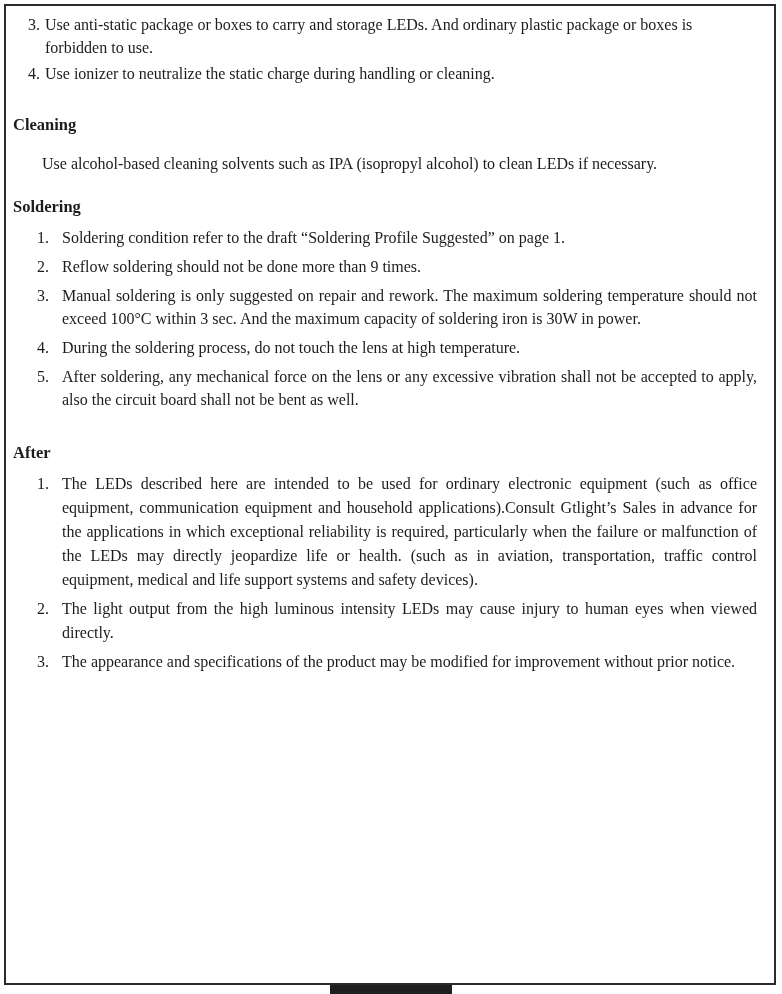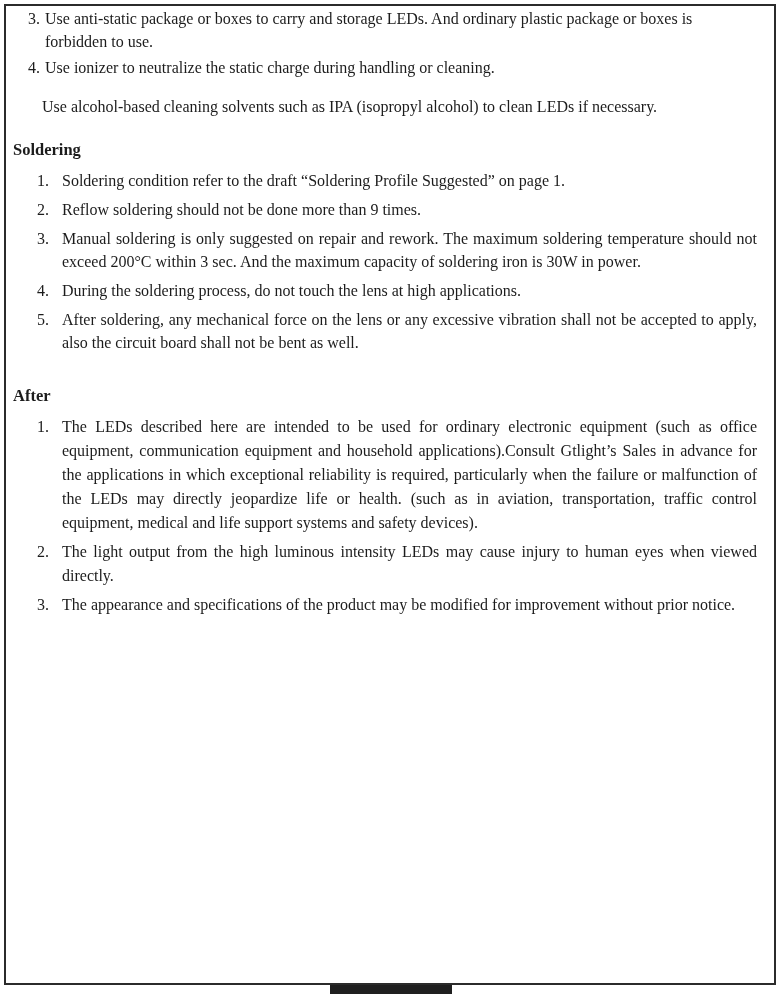--- a/index.html
+++ b/index.html
@@ -21,21 +21,21 @@
     top: 4px;
     width: 772px;
     height: 981px;
     border: 2px solid #2b2b2b;
     box-sizing: border-box;
     background: #ffffff;
   }
   .content {
     position: absolute;
     left: 13px;
-    top: 7px;
+    top: 13px;
     width: 756px;
     font-size: 16px;
     line-height: 23px;
   }
   
   .handling-list { margin-left: 15px; margin-right: 24px; }
   .h-item {
     padding-left: 17px;
     text-indent: -17px;
     margin-bottom: 3px;
@@ -89,39 +89,40 @@
 
 <div class="page-border"></div>
 
 <div class="content">
 
   <div class="handling-list">
     <div class="h-item"><span class="num">3.</span><span>Use anti-static package or boxes to carry and storage LEDs. And ordinary plastic package or boxes is forbidden to use.</span></div>
     <div class="h-item"><span class="num">4.</span><span>Use ionizer to neutralize the static charge during handling or cleaning.</span></div>
   </div>
 
+  <div class="heading heading-cleaning">Cleaning</div>
   <div class="cleaning-body">Use alcohol-based cleaning solvents such as IPA (isopropyl alcohol) to clean LEDs if necessary.</div>
 
   <div class="heading heading-soldering">Soldering</div>
   <div class="num-list soldering">
     <div class="li">
         <span class="num">1.</span>
         <span class="txt">Soldering condition refer to the draft “Soldering Profile Suggested” on page 1.</span>
       </div>
     <div class="li">
         <span class="num">2.</span>
         <span class="txt">Reflow soldering should not be done more than 9 times.</span>
       </div>
     <div class="li">
         <span class="num">3.</span>
-        <span class="txt justified">Manual soldering is only suggested on repair and rework. The maximum soldering temperature should not exceed 200°C within 3 sec. And the maximum capacity of soldering iron is 30W in power.</span>
+        <span class="txt justified">Manual soldering is only suggested on repair and rework. The maximum soldering temperature should not exceed 100°C within 3 sec. And the maximum capacity of soldering iron is 30W in power.</span>
       </div>
     <div class="li">
         <span class="num">4.</span>
-        <span class="txt">During the soldering process, do not touch the lens at high applications.</span>
+        <span class="txt">During the soldering process, do not touch the lens at high temperature.</span>
       </div>
     <div class="li">
         <span class="num">5.</span>
         <span class="txt justified">After soldering, any mechanical force on the lens or any excessive vibration shall not be accepted to apply, also the circuit board shall not be bent as well.</span>
       </div>
   </div>
 
   <div class="heading heading-others">After</div>
   <div class="num-list others">
     <div class="li">

